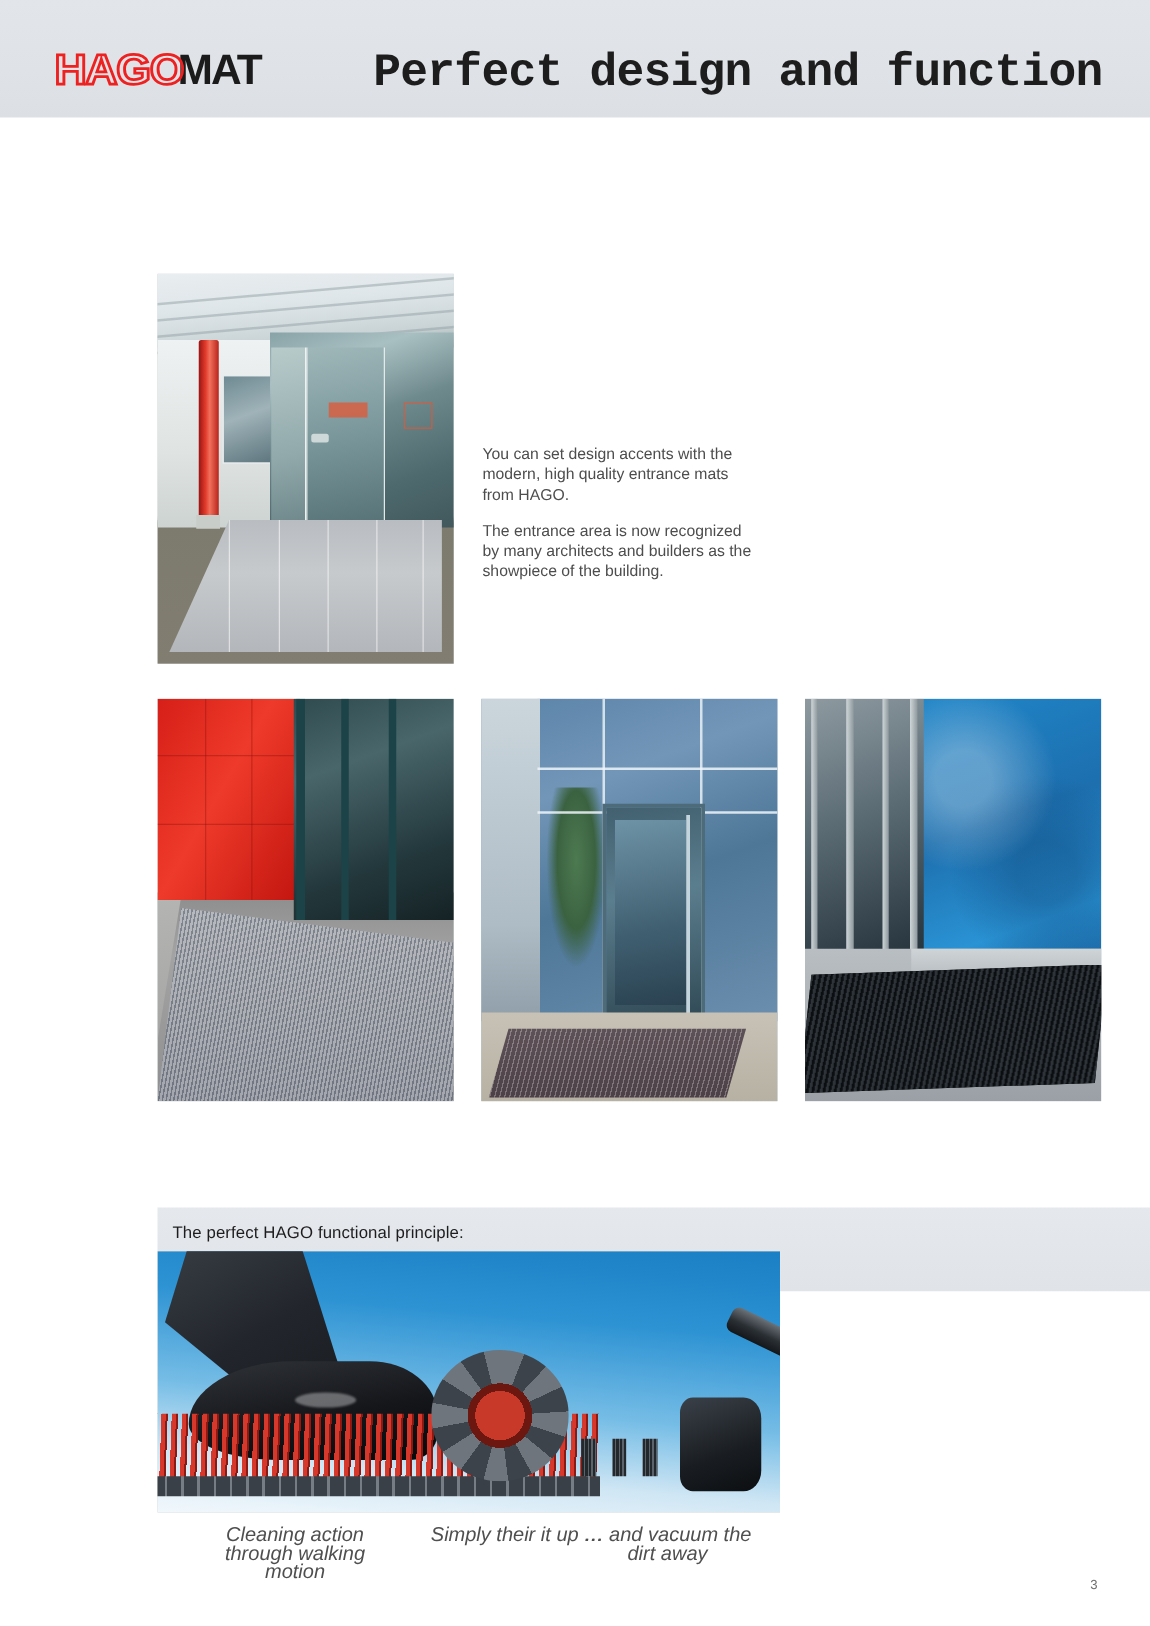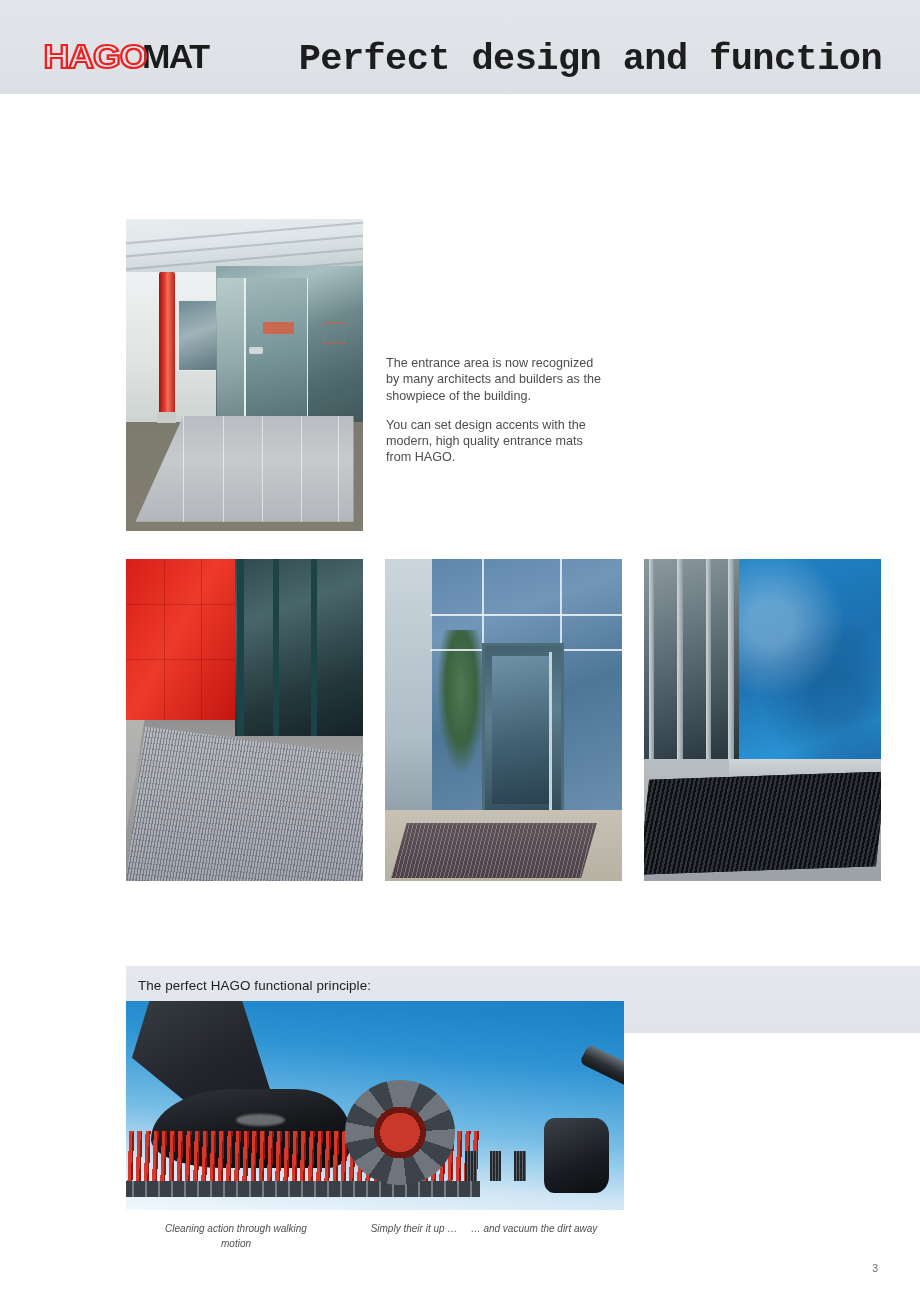--- a/index.html
+++ b/index.html
@@ -190,21 +190,21 @@
   .principle-title{
     position:absolute;left:138px;top:978px;
     font-size:13.4px;font-weight:normal;color:#1d1d1d;
     letter-spacing:.1px;
   }
 
   
   .captions{position:absolute;left:126px;top:1222px;width:500px;height:34px;}
   .caption{
     position:absolute;top:0;
-    font-size:10px;line-height:14.6px;font-style:italic;color:#4f4f4f;
+    font-size:16px;line-height:14.6px;font-style:italic;color:#4f4f4f;
     text-align:center;
   }
   #caption-0{left:30px;width:160px;}
   #caption-1{left:208px;width:160px;}
   #caption-2{left:328px;width:160px;}
 
   
   .page-number{
     position:absolute;right:42px;top:1262px;
     font-size:10.5px;color:#6f6f6f;
@@ -242,22 +242,22 @@
   <div class="mat">
     <b style="left:22%"></b>
       <b style="left:40%"></b>
       <b style="left:58%"></b>
       <b style="left:76%"></b>
       <b style="left:93%"></b>
   </div>
 </div>
 
 <div class="body-text">
+  <p>You can set design accents with the modern, high quality entrance mats from HAGO.</p>
   <p>The entrance area is now recognized by many architects and builders as the showpiece of the building.</p>
-  <p>You can set design accents with the modern, high quality entrance mats from HAGO.</p>
 </div>
 
 <div class="photo" id="photo-red-wall">
   <div class="floor"></div>
   <div class="redwall">
     <i style="left:0;top:28%;width:100%;height:1px"></i>
     <i style="left:0;top:62%;width:100%;height:1px"></i>
     <i style="left:33%;top:0;width:1px;height:100%"></i>
     <i style="left:66%;top:0;width:1px;height:100%"></i>
   </div>

